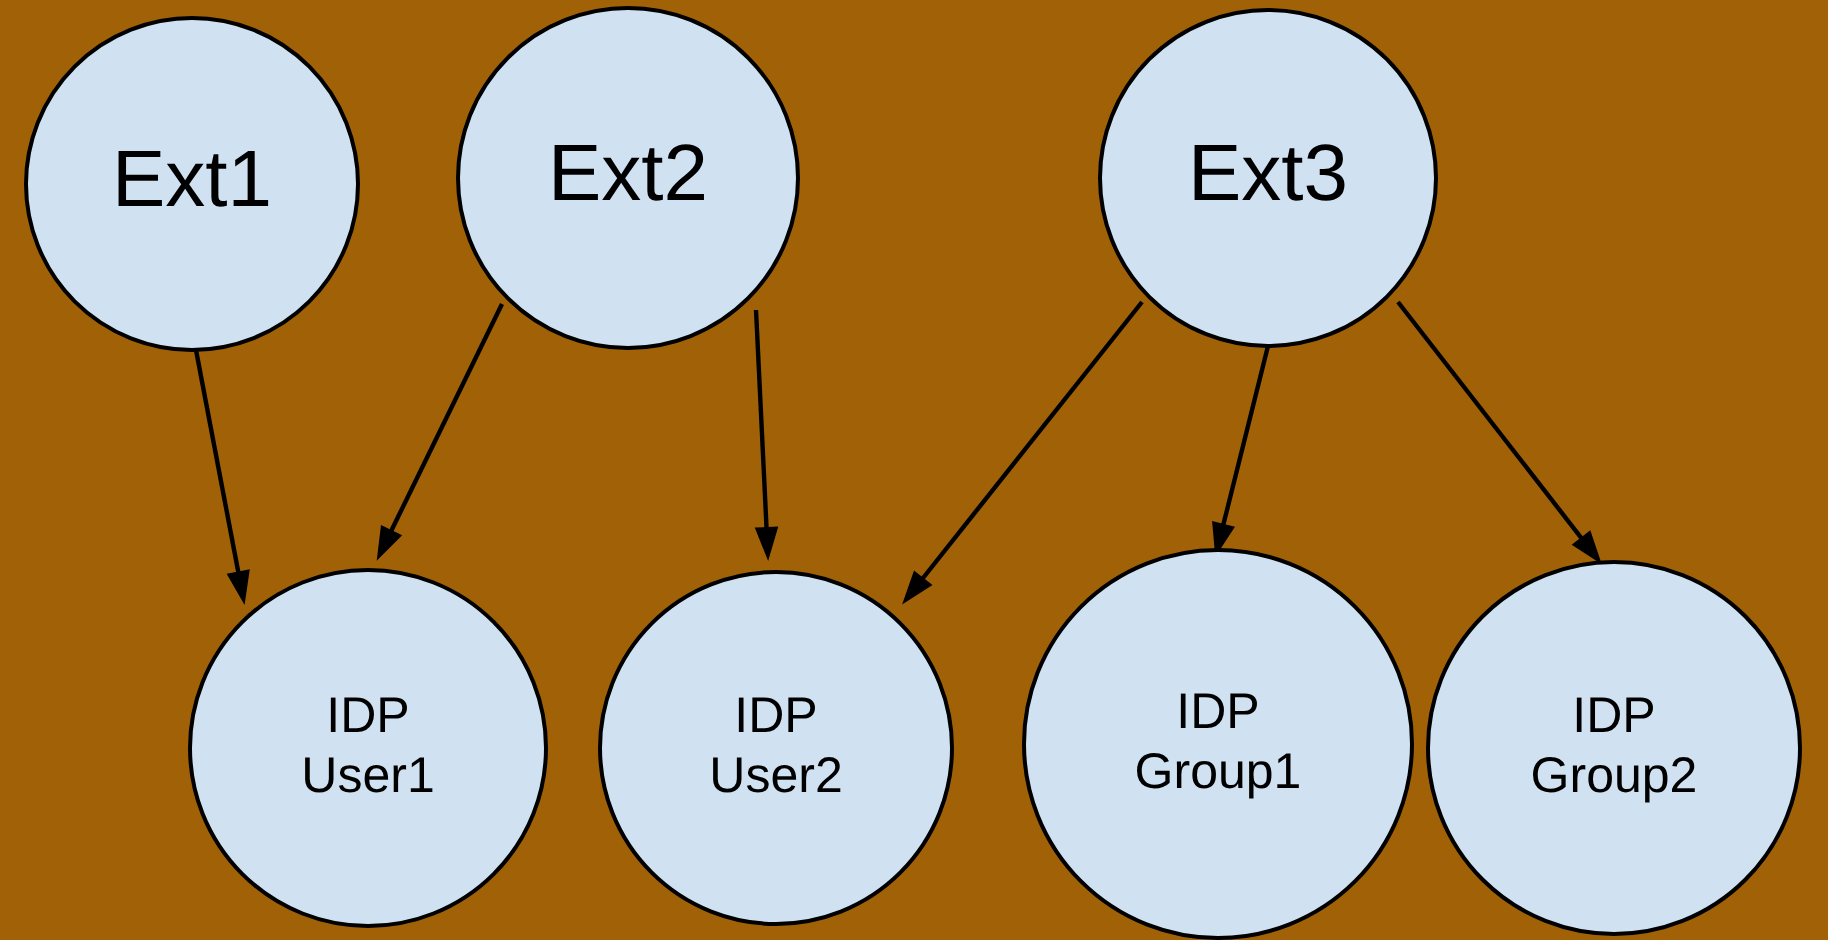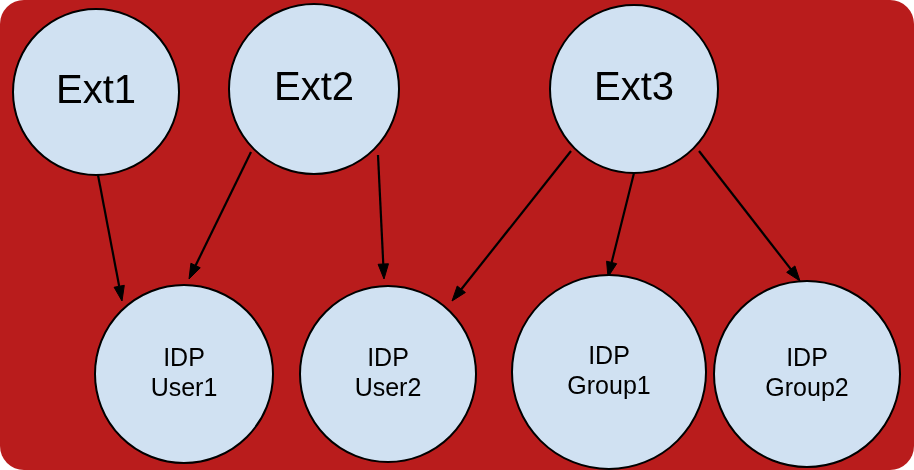--- a/index.html
+++ b/index.html
@@ -8,23 +8,22 @@
     padding: 0;
     background: #ffffff;
   }
   body {
     font-family: "Liberation Sans", sans-serif;
   }
   #diagram-root {
     position: relative;
     width: 914px;
     height: 470px;
-    background: #b91c1c;
+    background: #a16207;
     overflow: hidden;
-    border-radius: 24px;
   }
   #diagram-svg {
     display: block;
     width: 914px;
     height: 470px;
   }
   .node-circle {
     stroke: #000000;
     stroke-width: 2;
   }

